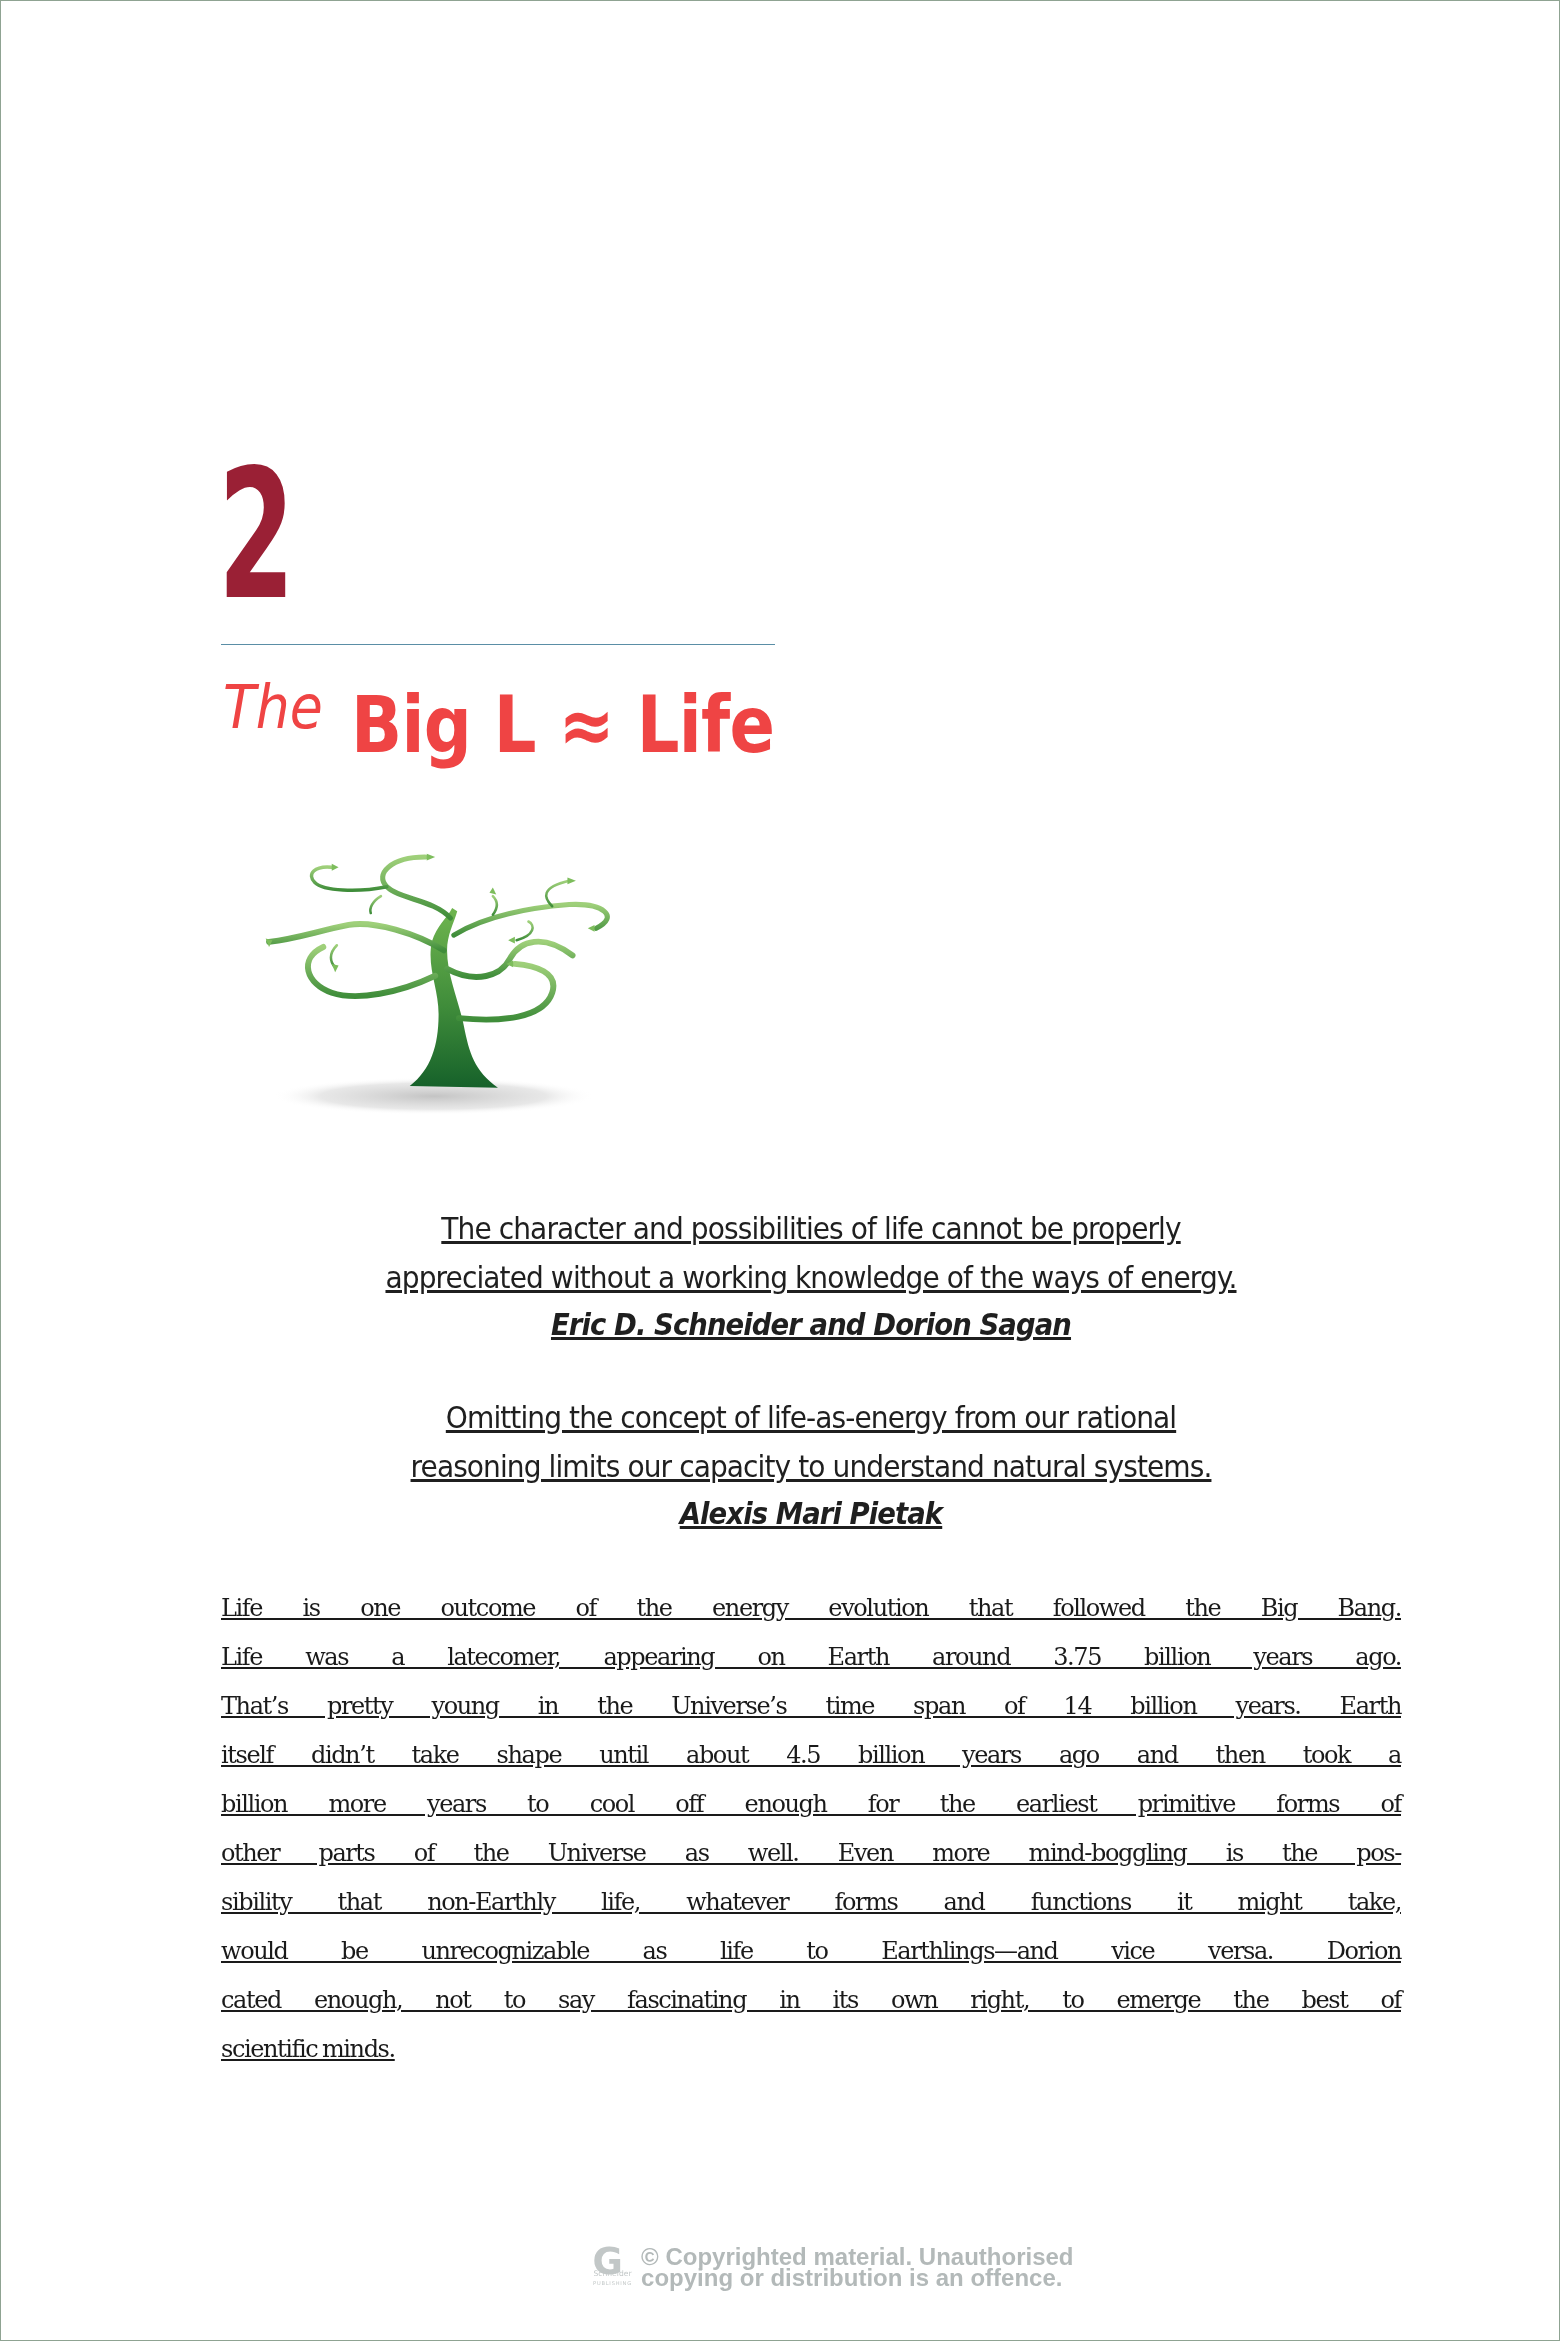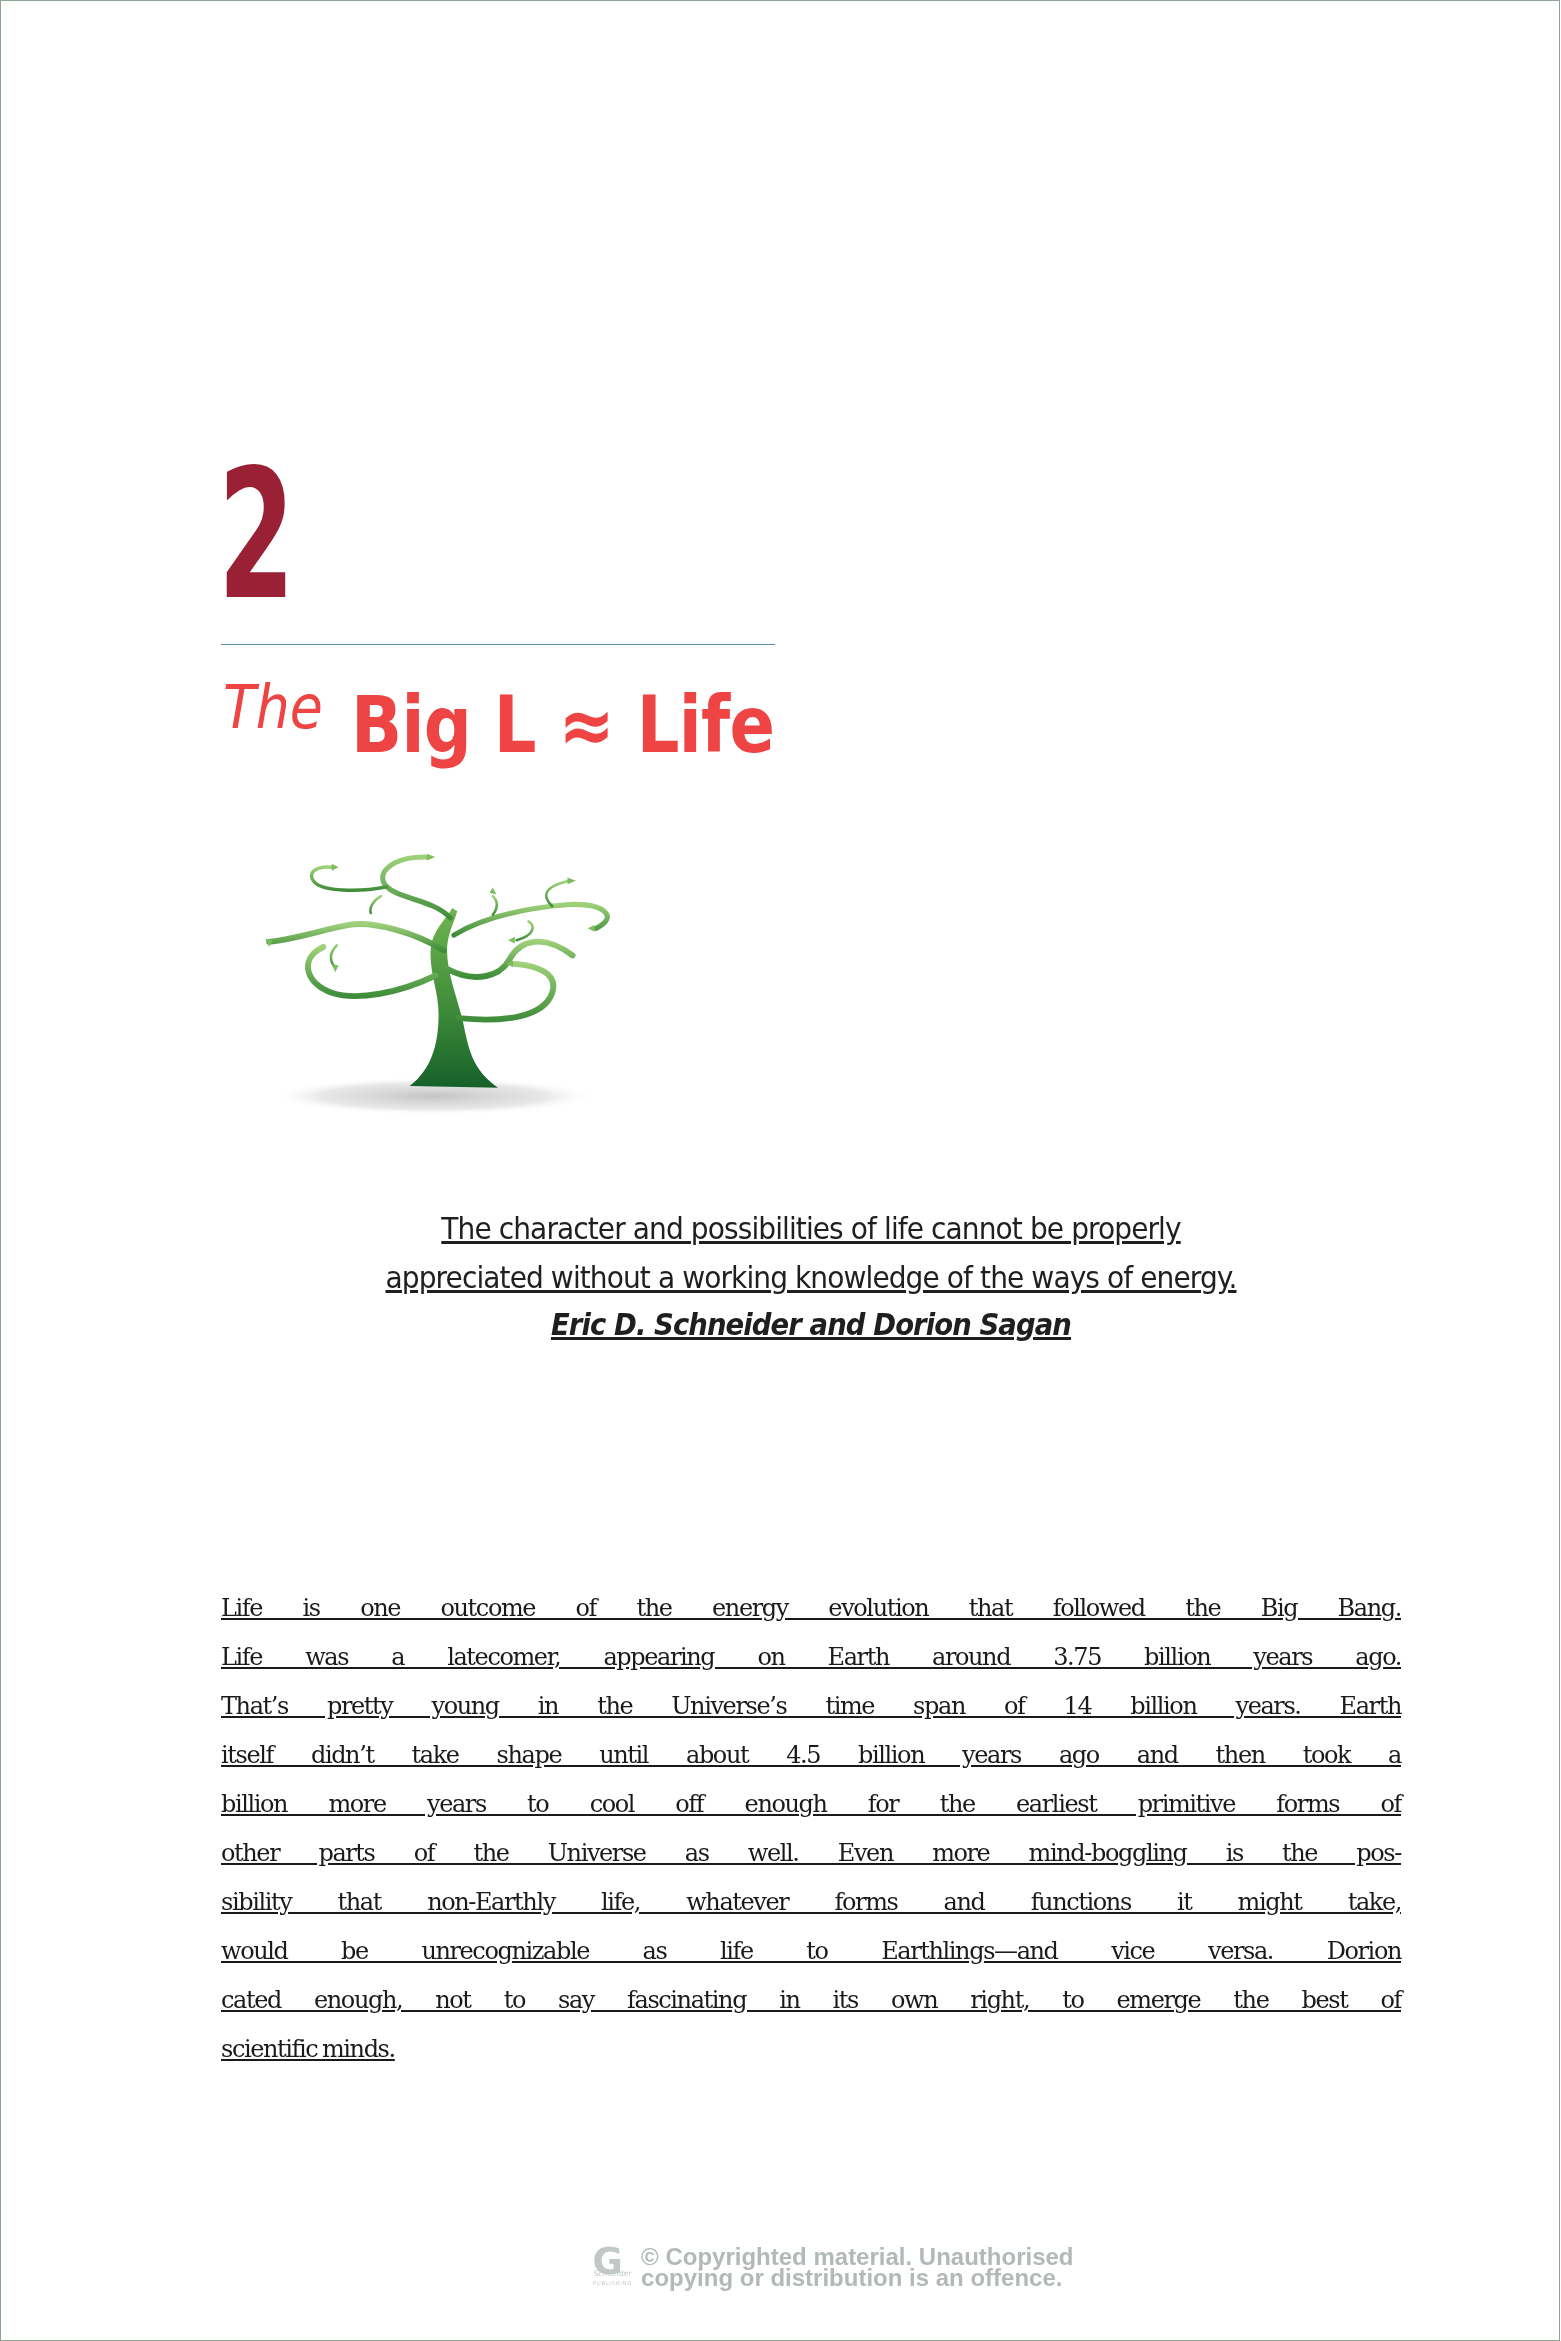--- a/index.html
+++ b/index.html
@@ -274,20 +274,25 @@
       </g>
     </svg>
   </div>
 
   <div class="epigraph epigraph-1">
     <span class="quote-line">The character and possibilities of life cannot be properly</span>
     <span class="quote-line">appreciated without a working knowledge of the ways of energy.</span>
     <span class="attribution">Eric D. Schneider and Dorion Sagan</span>
   </div>
 
+  <div class="epigraph epigraph-2">
+    <span class="quote-line">Omitting the concept of life-as-energy from our rational</span>
+    <span class="quote-line">reasoning limits our capacity to understand natural systems.</span>
+    <span class="attribution">Alexis Mari Pietak</span>
+  </div>
 
   <div class="body-text">
     <span class="body-line">Life is one outcome of the energy evolution that followed the Big Bang.</span>
     <span class="body-line">Life was a latecomer, appearing on Earth around 3.75 billion years ago.</span>
     <span class="body-line">That’s pretty young in the Universe’s time span of 14 billion years. Earth</span>
     <span class="body-line">itself didn’t take shape until about 4.5 billion years ago and then took a</span>
     <span class="body-line">billion more years to cool off enough for the earliest primitive forms of</span>
     <span class="body-line">other parts of the Universe as well. Even more mind-boggling is the pos-</span>
     <span class="body-line">sibility that non-Earthly life, whatever forms and functions it might take,</span>
     <span class="body-line">would be unrecognizable as life to Earthlings—and vice versa. Dorion</span>

